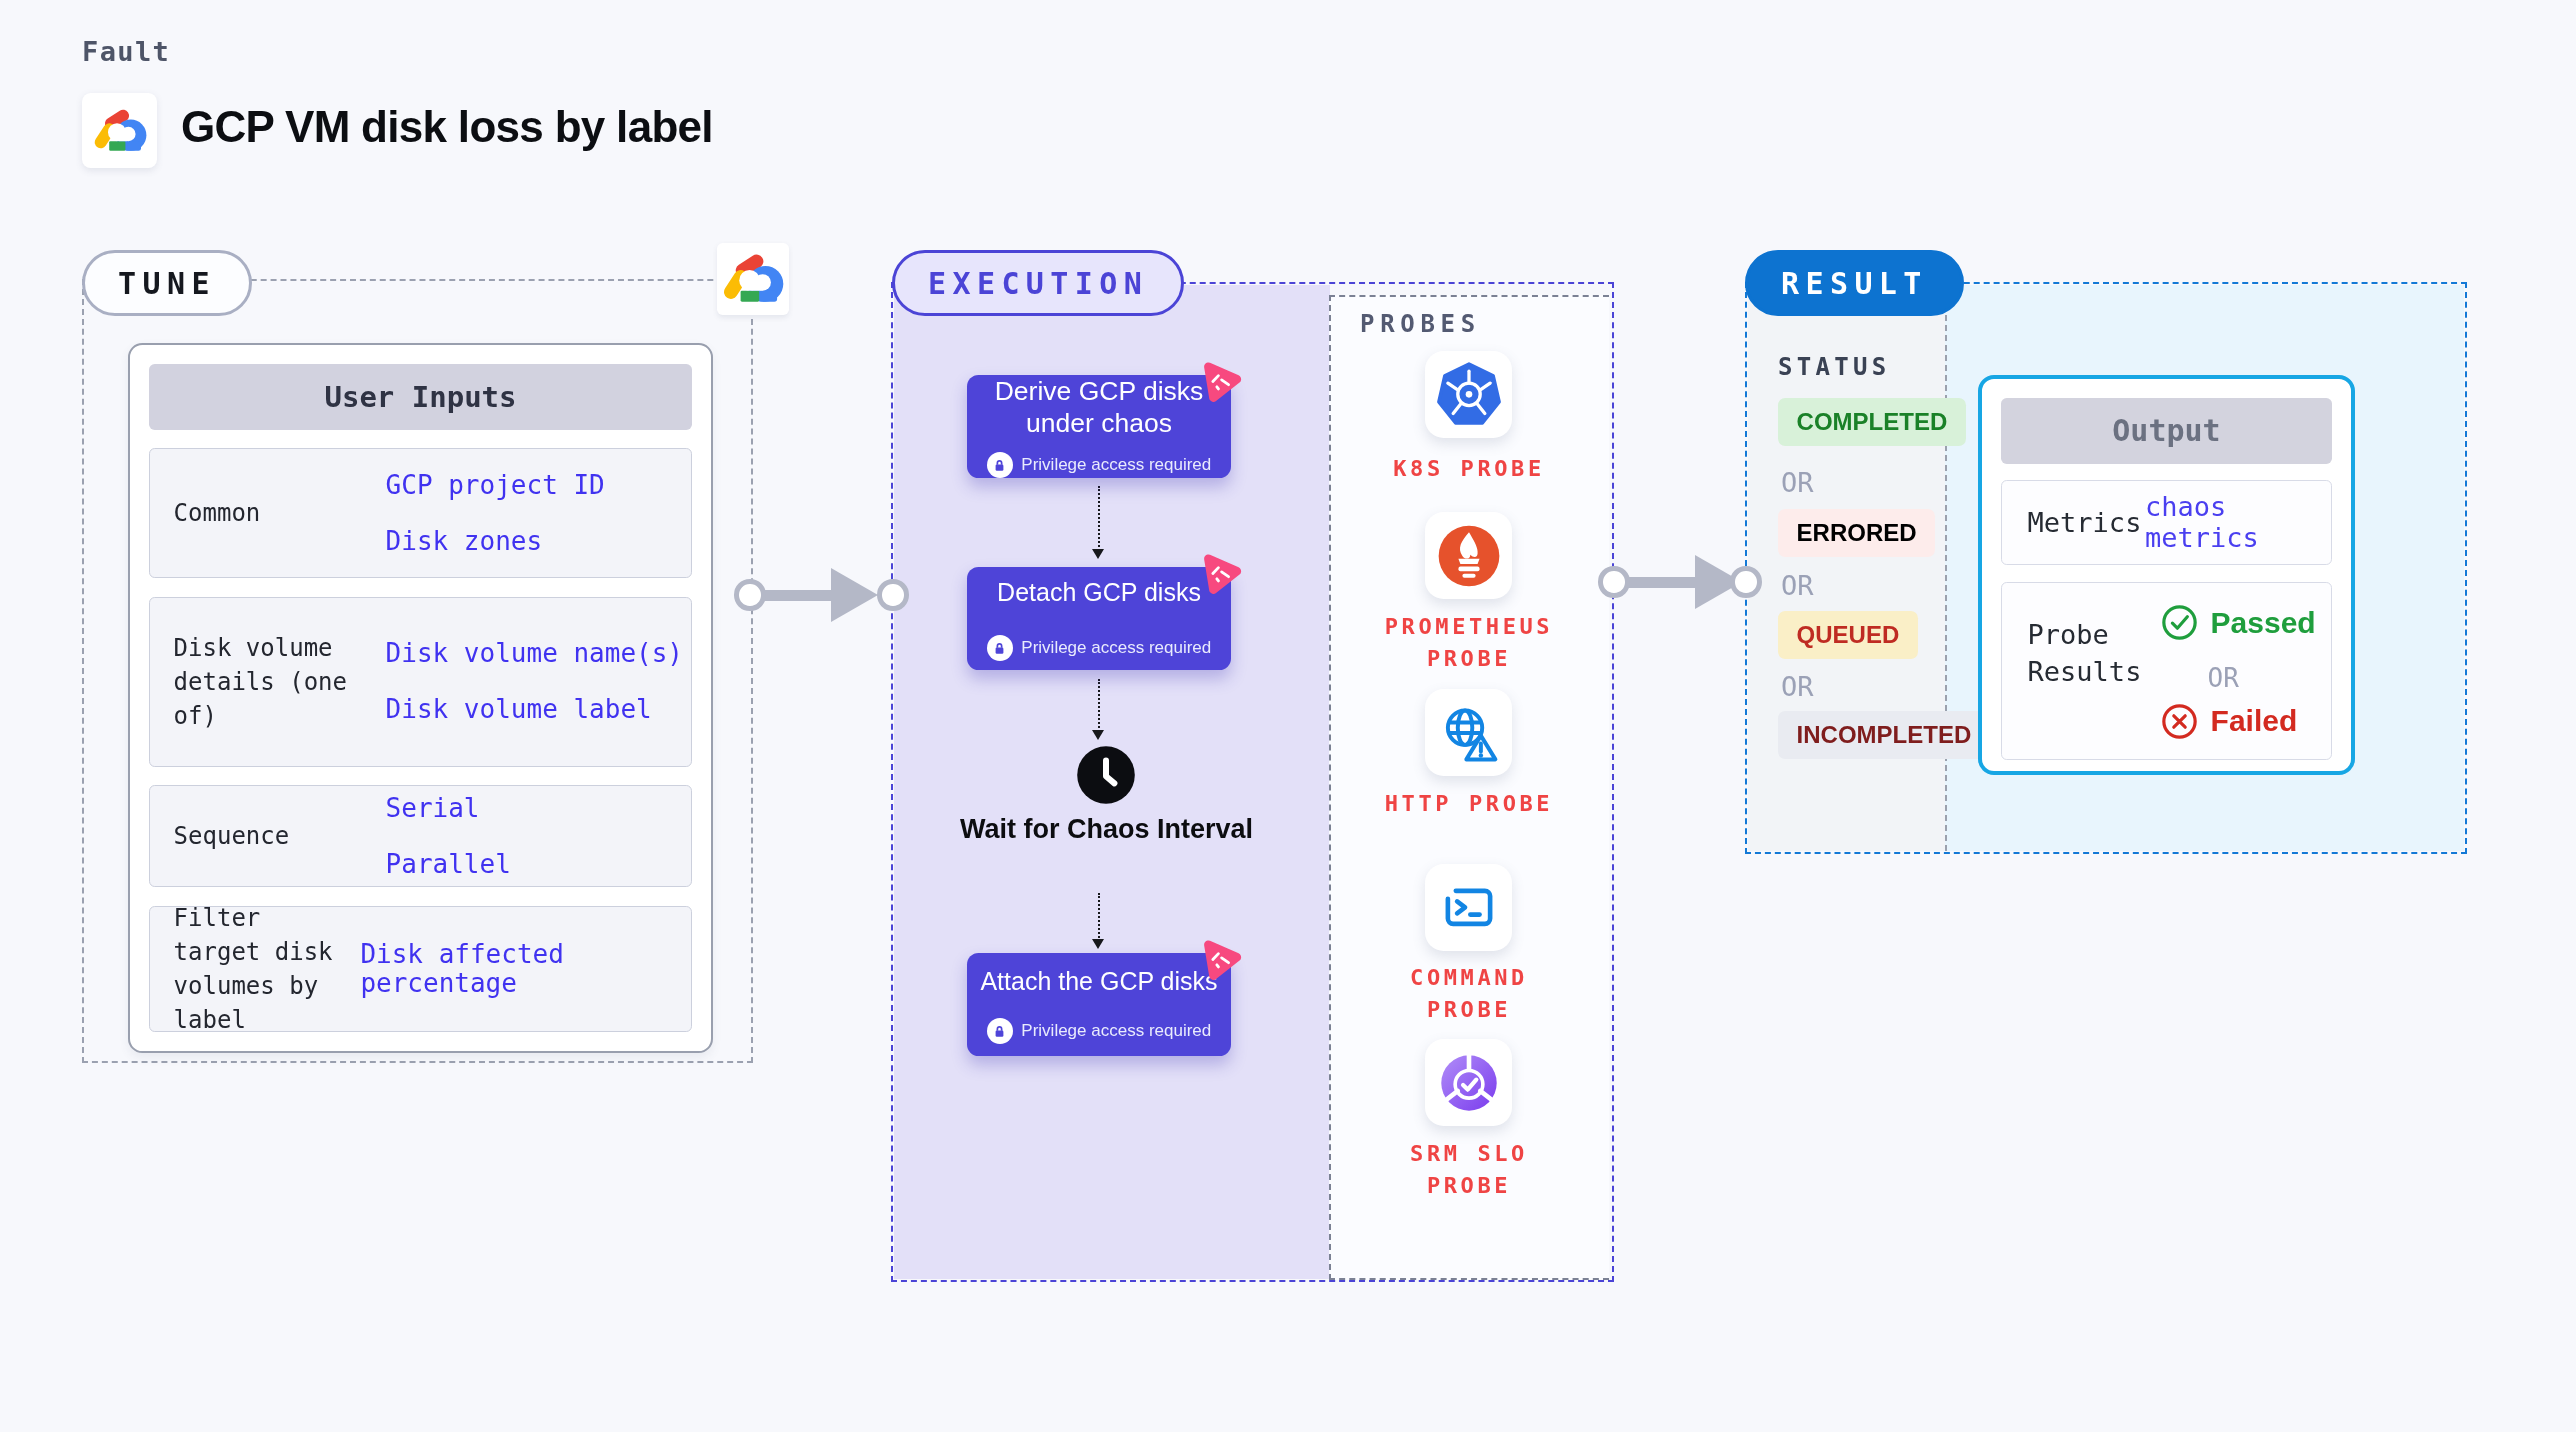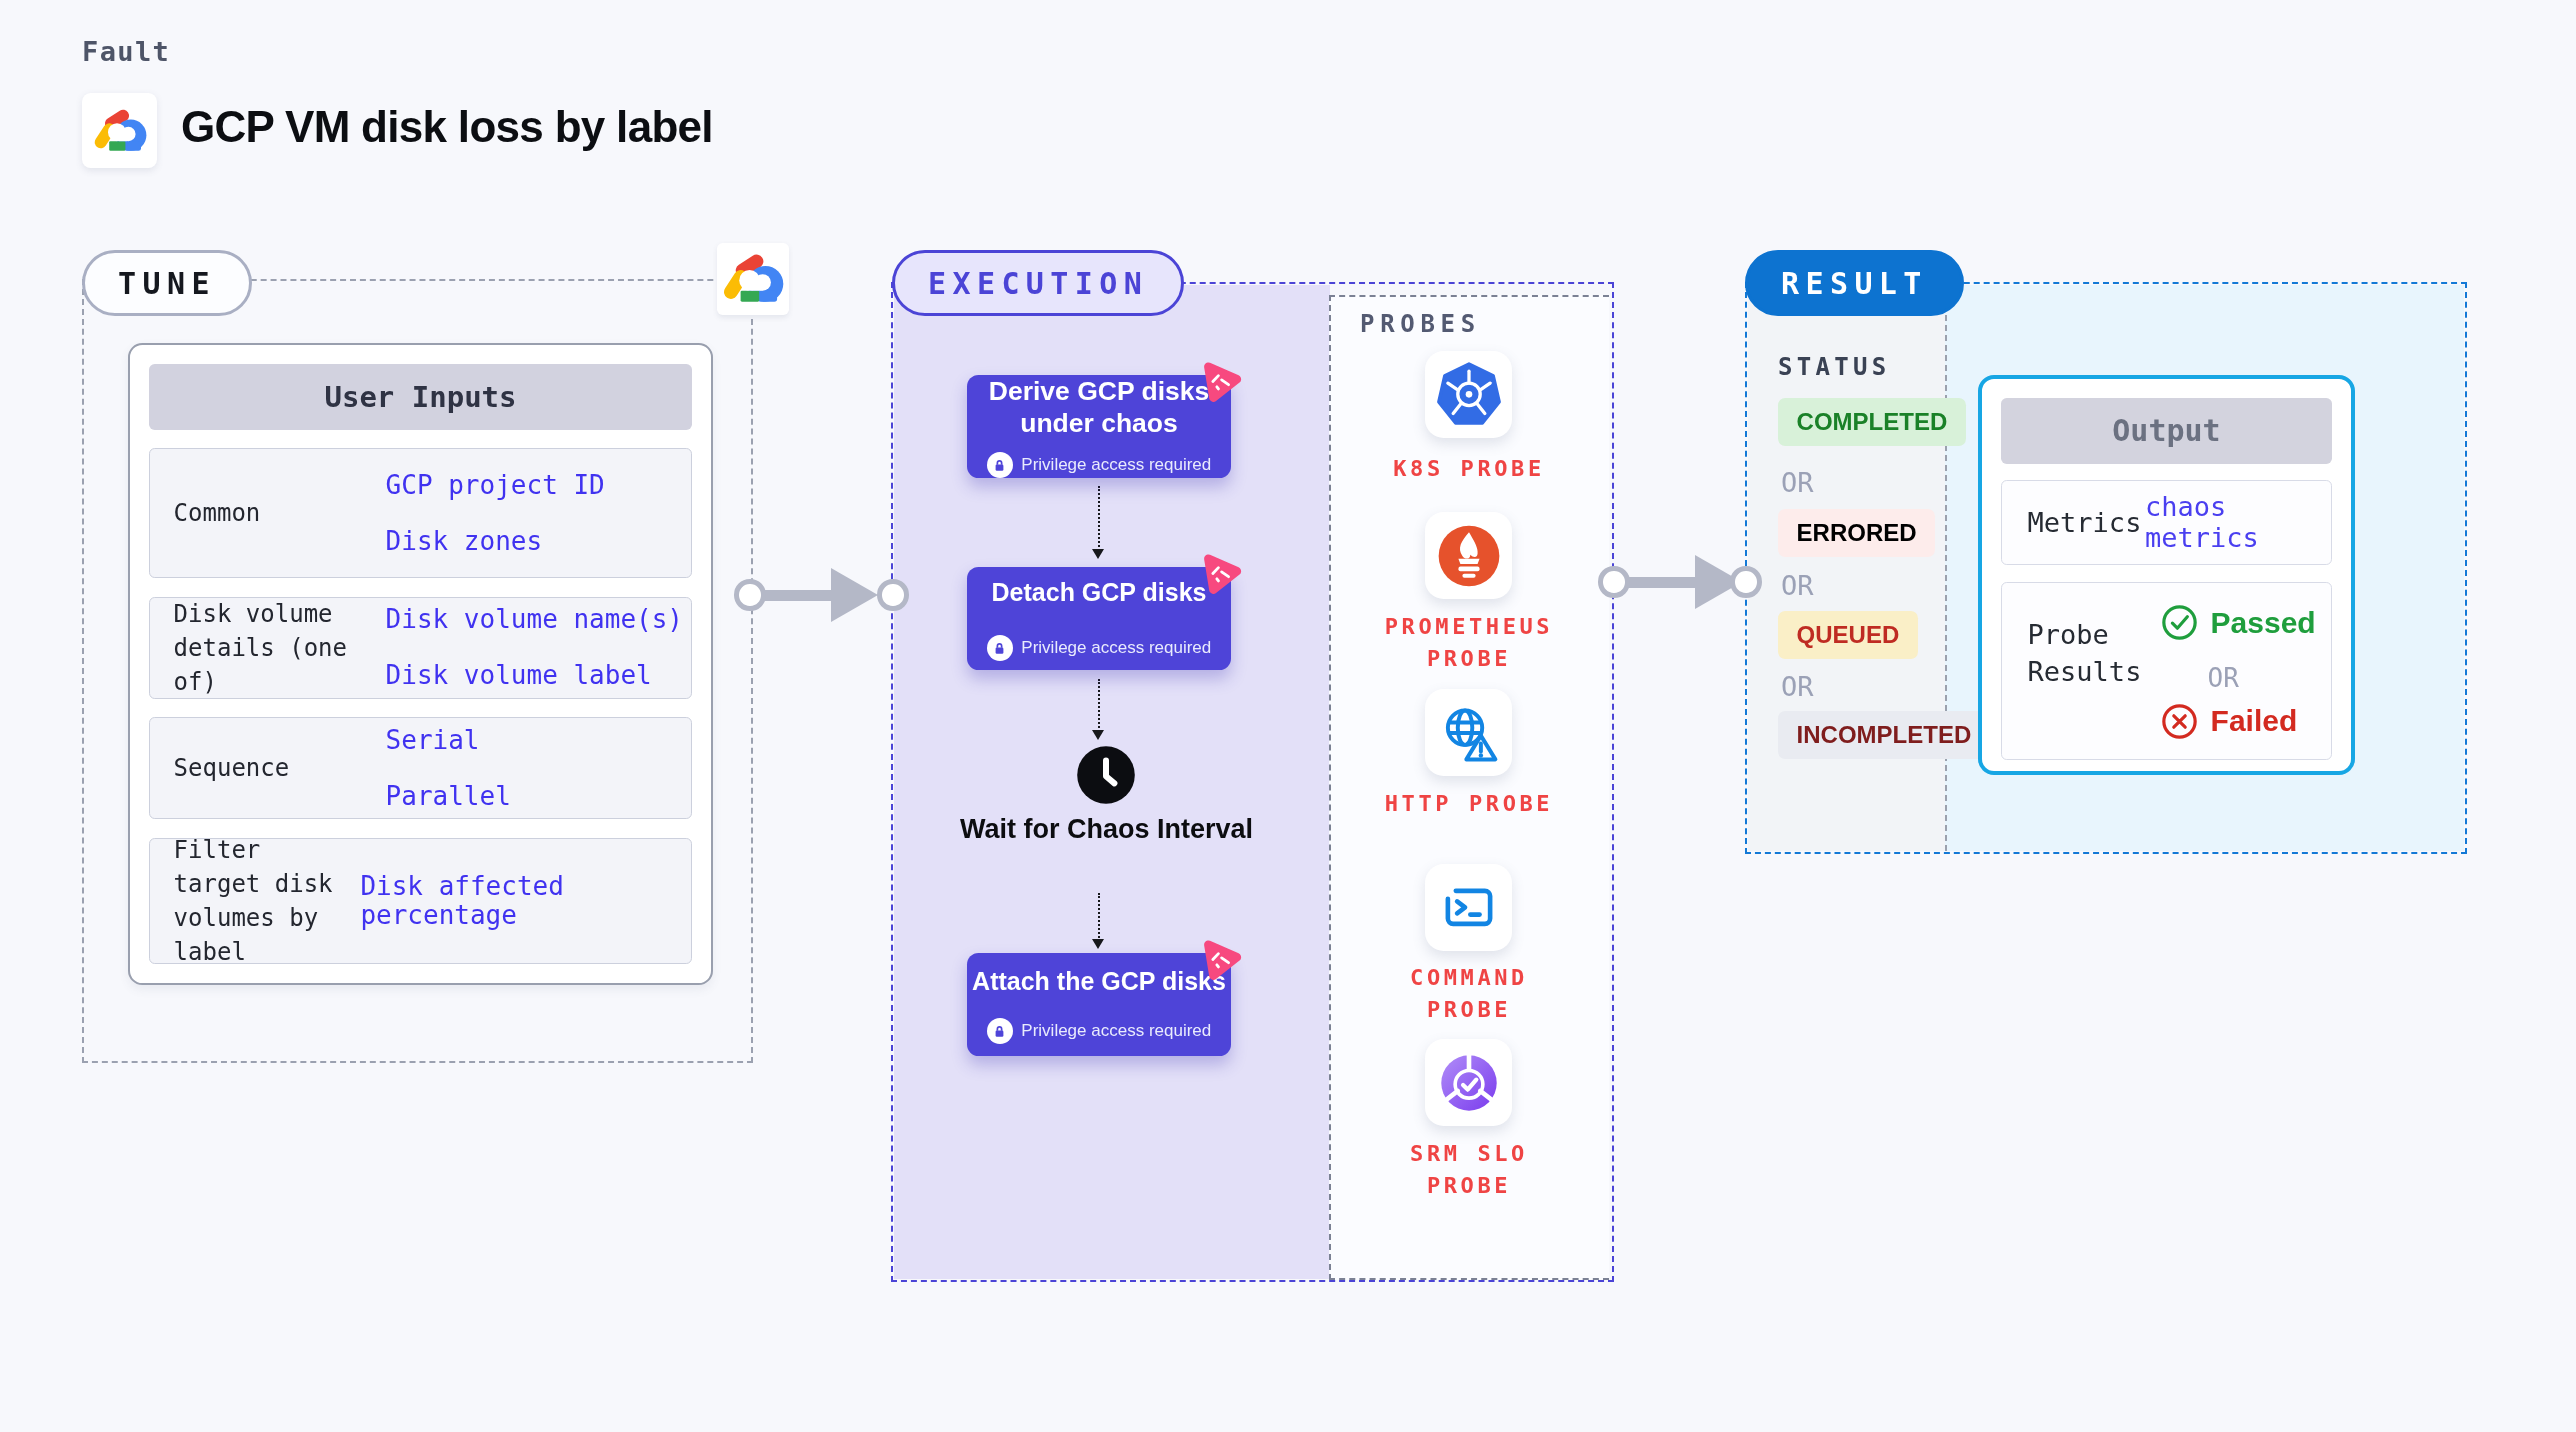--- a/index.html
+++ b/index.html
@@ -44,21 +44,21 @@
   .exec-box{left:891px;top:282px;width:723px;height:1000px;border:2.9px dashed #4b44d6;box-sizing:border-box;}
   .exec-fill{left:894px;top:285px;width:436px;height:994px;background:#e3e0f8;}
   .probes-box{left:1329px;top:295px;width:280px;height:985px;background:#fbfcff;
               border-top:2.1px dashed #7b8194;border-left:2.1px dashed #7b8194;border-bottom:2.1px dashed #7b8194;
               box-sizing:border-box;}
   .probes-title{left:1360px;top:310px;font-size:24px;font-weight:bold;letter-spacing:5.7px;color:#535a72;}
 
   .node{left:967px;width:264px;background:#4e44d8;border-radius:11.5px;z-index:3;
         box-shadow:0 8.6px 16px rgba(62,52,180,.28);display:flex;flex-direction:column;
         align-items:center;justify-content:center;gap:13px;box-sizing:border-box;}
-  .node-title{color:#fff;font-weight:bold;font-size:26.5px;line-height:32px;text-align:center;padding:0 16px;}
+  .node-title{color:#fff;font-weight:normal;font-size:26.5px;line-height:32px;text-align:center;padding:0 16px;}
   .node-title.one-line{white-space:nowrap;font-size:25px;padding:0;}
   .node-note{display:flex;align-items:center;gap:8.6px;}
   .lock-circle{width:26px;height:26px;background:#fff;border-radius:50%;display:flex;align-items:center;justify-content:center;}
   .node-note-text{color:#e9ebfd;font-size:17px;}
   .chaos-pin{position:absolute;right:-11.5px;top:-17px;width:47px;height:47px;transform:rotate(8deg);}
 
   .flow-arrow{width:0;border-left:2.9px dotted #17181c;}
   .flow-arrow::after{content:"";position:absolute;left:-8px;bottom:-10px;
                      border:6.4px solid transparent;border-top:10px solid #17181c;}
   .clock-wrap{left:1076px;top:745px;width:60px;height:60px;}
@@ -155,21 +155,21 @@
     <div class="ui-header mono">User Inputs</div>
 
     <div class="ui-row" style="height:130px">
       <div class="ui-row-label mono">Common</div>
       <div class="ui-row-values mono">
         <span>GCP project ID</span>
         <span>Disk zones</span>
       </div>
     </div>
 
-    <div class="ui-row" style="height:102px">
+    <div class="ui-row" style="height:170px">
       <div class="ui-row-label mono">Disk volume details (one of)</div>
       <div class="ui-row-values mono">
         <span>Disk volume name(s)</span>
         <span>Disk volume label</span>
       </div>
     </div>
 
     <div class="ui-row" style="height:102px">
       <div class="ui-row-label mono">Sequence</div>
       <div class="ui-row-values mono">

